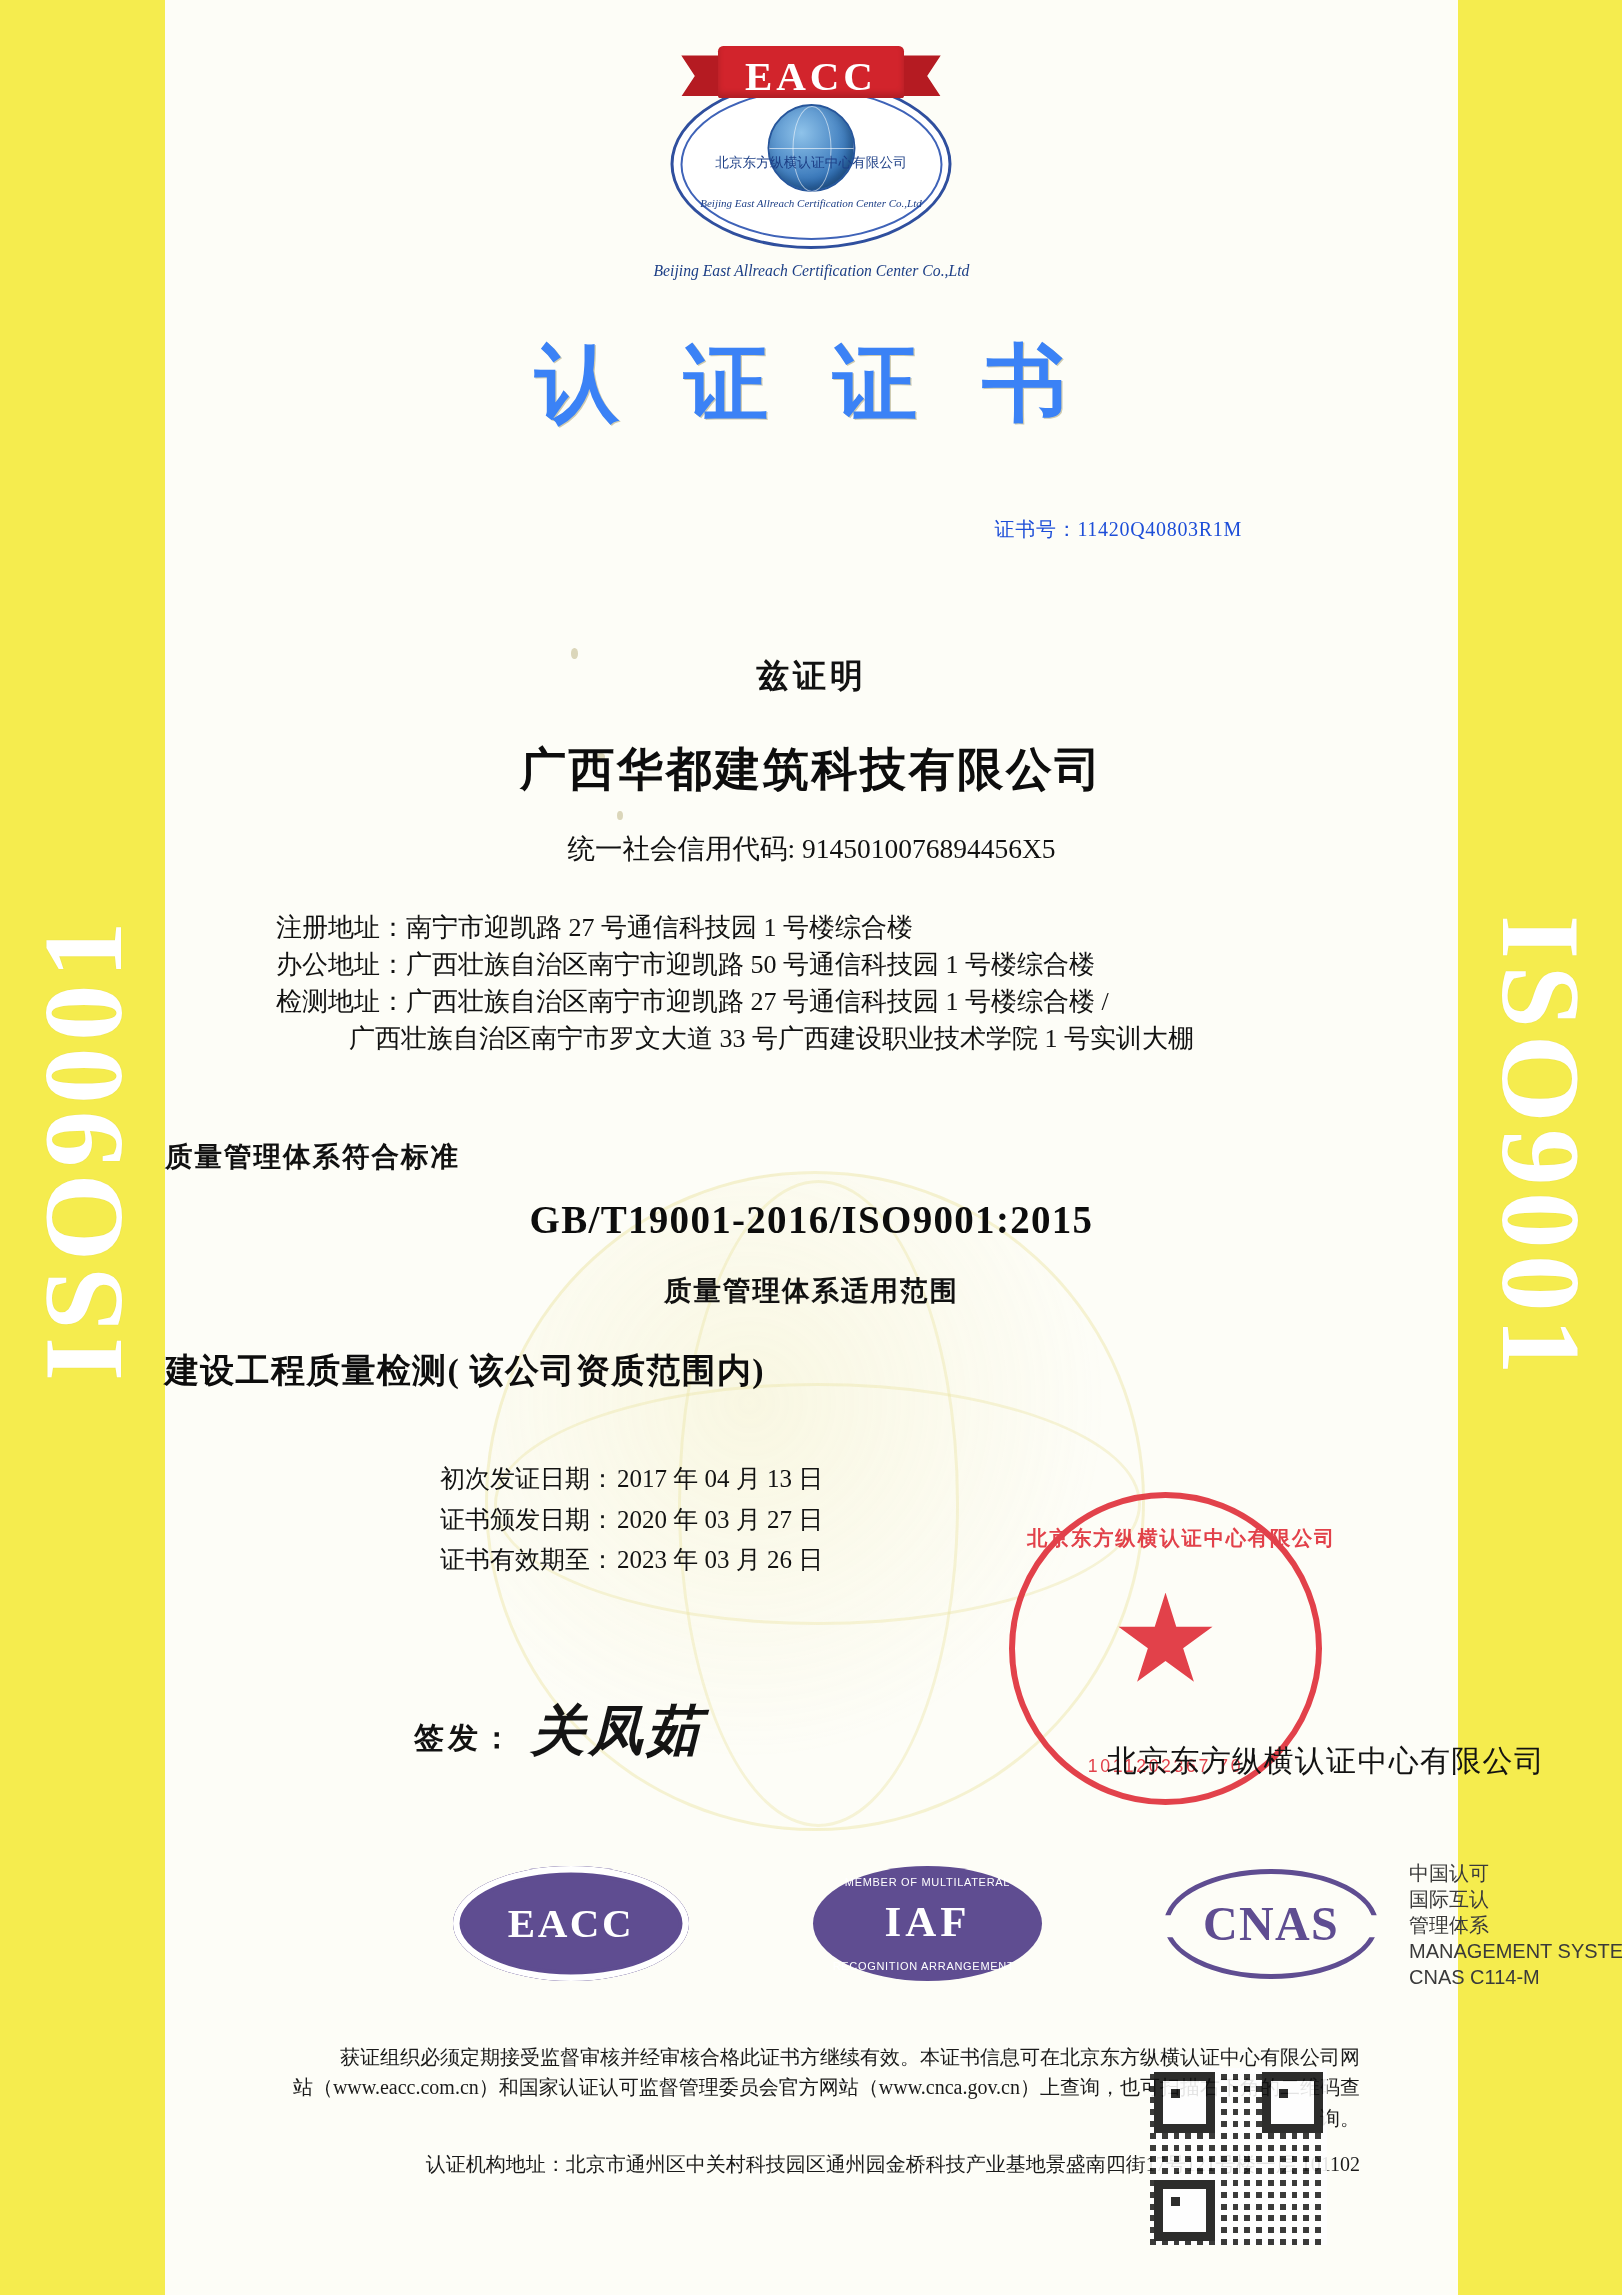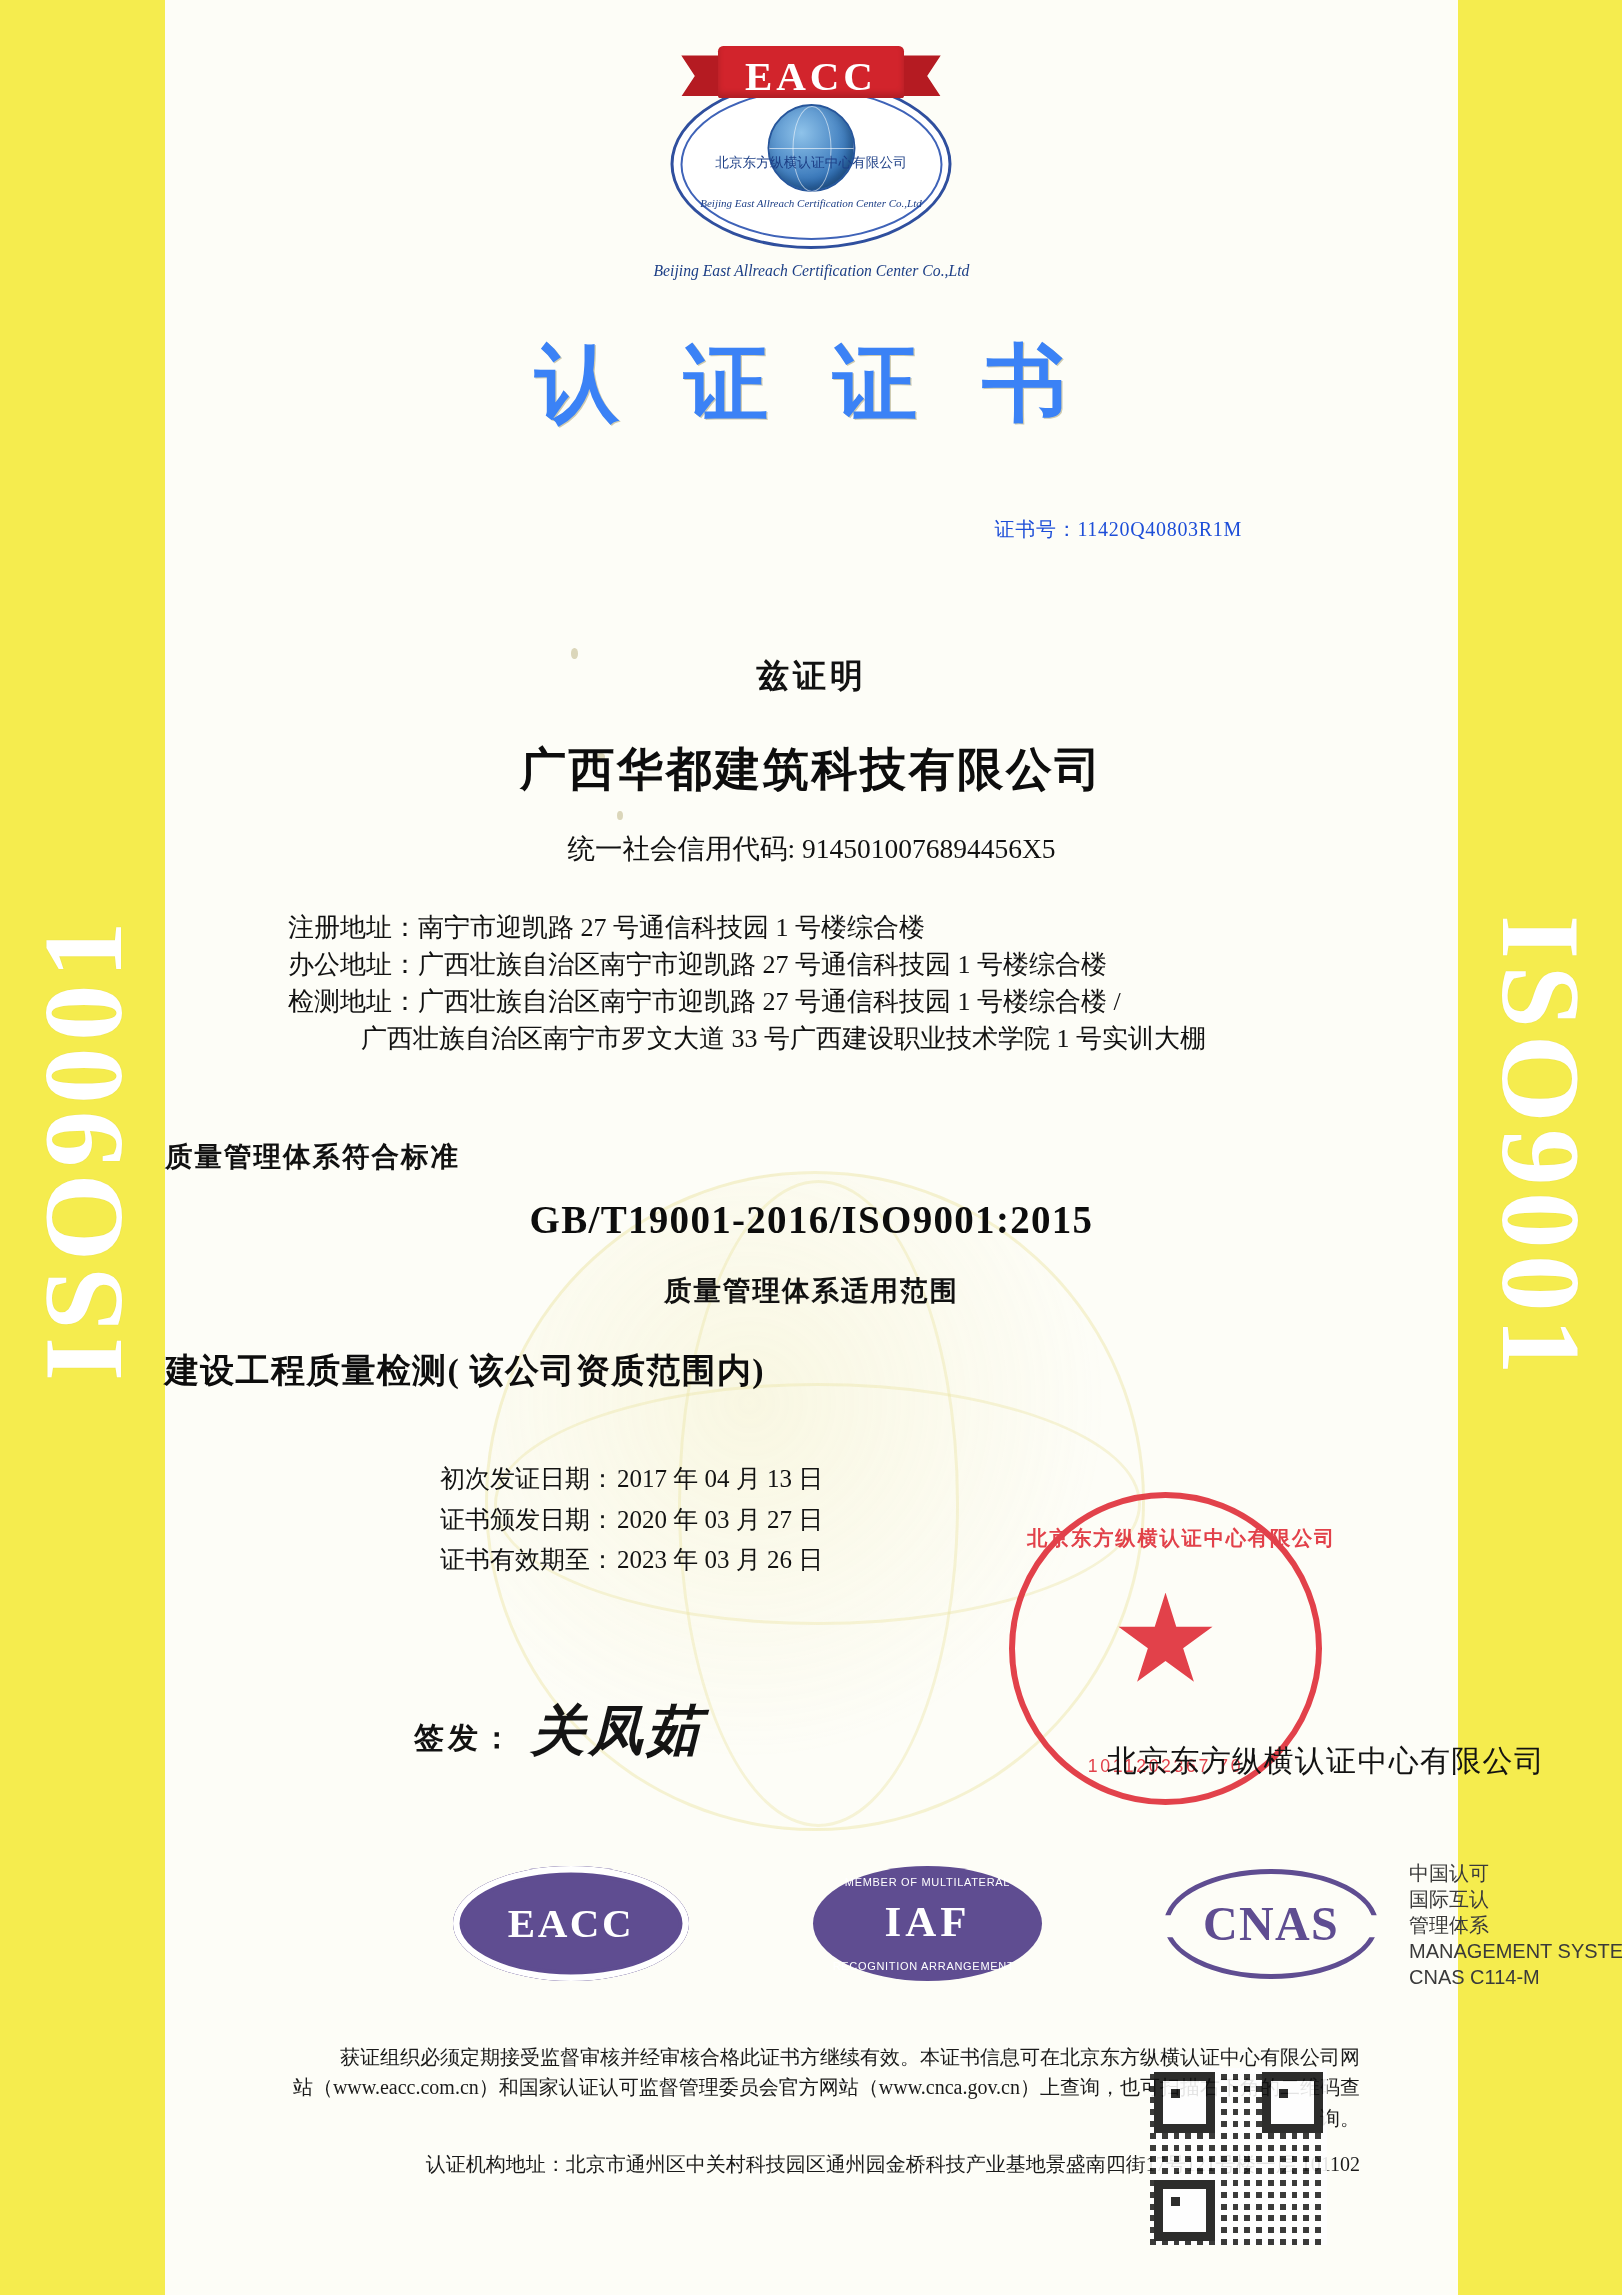--- a/index.html
+++ b/index.html
@@ -271,21 +271,20 @@
   }
 
   .addr-block {
     position: absolute;
     left: 111px;
     right: 79px;
     top: 910px;
     font-size: 26px;
     line-height: 1.42;
     color: #121212;
-    margin-left: 12px;
   }
   .addr-line { white-space: nowrap; }
   .addr-line.indent { padding-left: 73px; }
 
   #std-caption {
     position: absolute;
     left: 0; right: 0;
     top: 1139px;
     font-size: 27.5px;
     font-weight: bold;
@@ -615,21 +614,21 @@
     <div id="credit-code">
       <span>统一社会信用代码:</span>
       <span>9145010076894456X5</span>
     </div>
 
     <div class="addr-block">
       <div class="addr-line">
         <span>注册地址：</span><span>南宁市迎凯路 27 号通信科技园 1 号楼综合楼</span>
       </div>
       <div class="addr-line">
-        <span>办公地址：</span><span>广西壮族自治区南宁市迎凯路 27 号通信科技园 1 号楼综合楼</span>
+        <span>办公地址：</span><span>广西壮族自治区南宁市迎凯路 50 号通信科技园 1 号楼综合楼</span>
       </div>
       <div class="addr-line">
         <span>检测地址：</span><span>广西壮族自治区南宁市迎凯路 27 号通信科技园 1 号楼综合楼 /</span>
       </div>
       <div class="addr-line indent">
         <span>广西壮族自治区南宁市罗文大道 33 号广西建设职业技术学院 1 号实训大棚</span>
       </div>
     </div>
 
     <div id="std-caption">质量管理体系符合标准</div>

